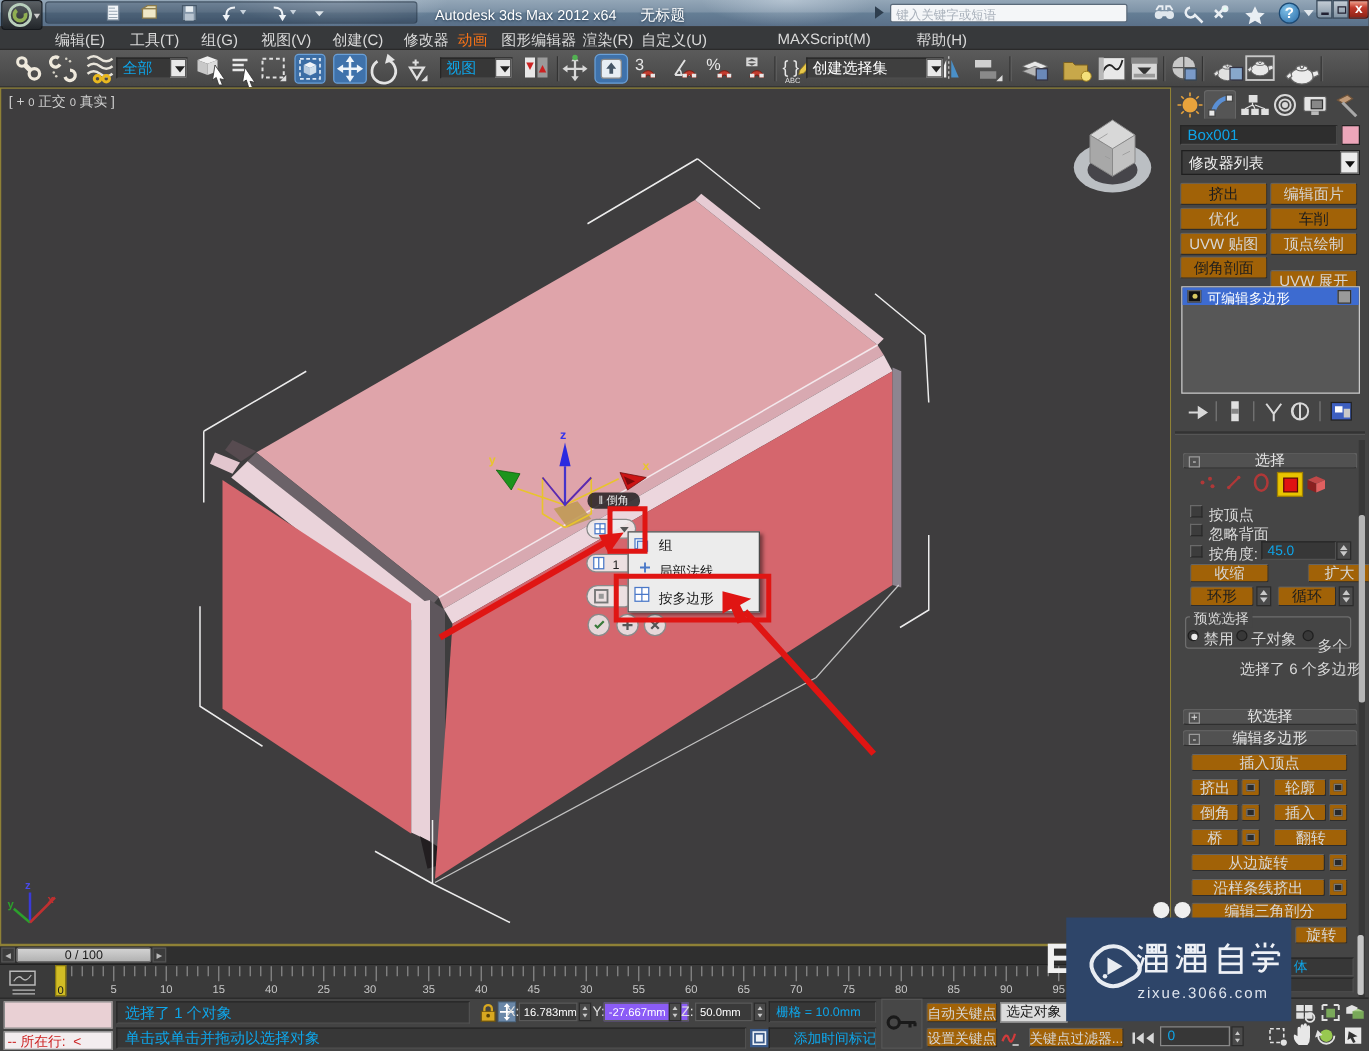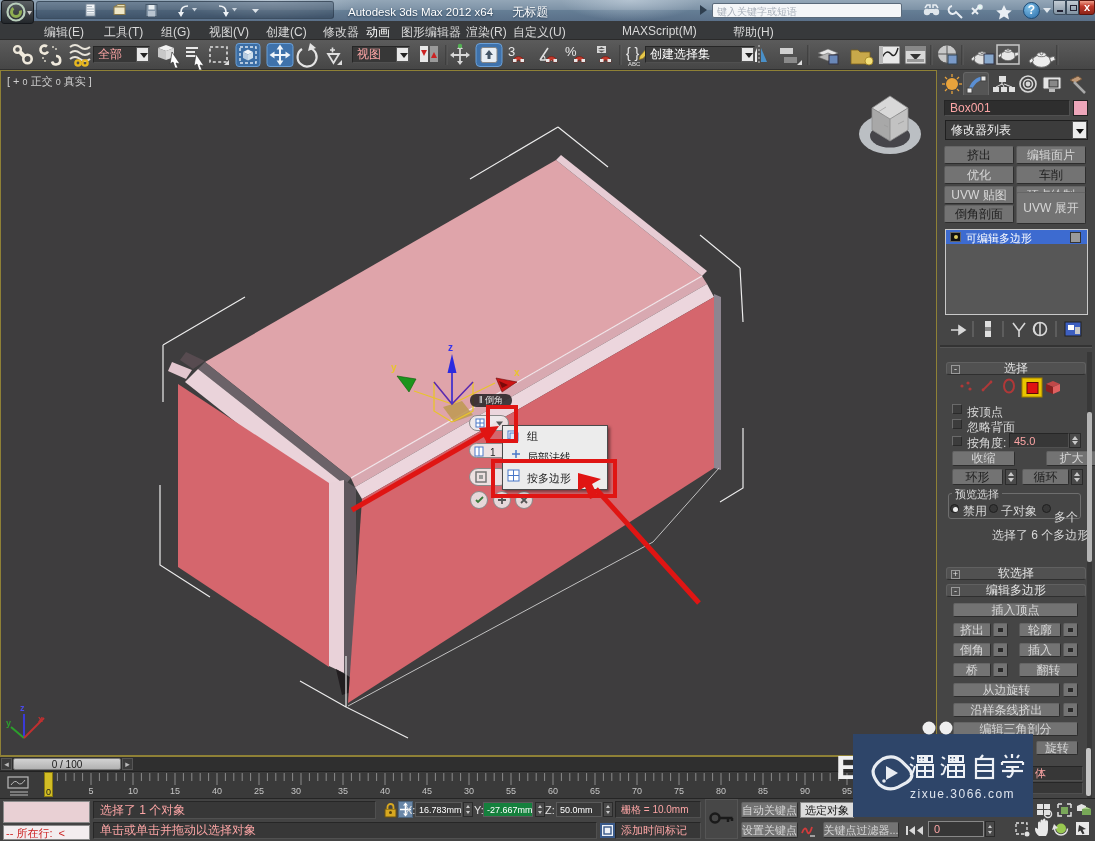--- a/index.html
+++ b/index.html
@@ -1,23 +1,23 @@
 <!DOCTYPE html>
 <html><head><meta charset="utf-8"><style>
 *{margin:0;padding:0;box-sizing:border-box}
 body{width:1095px;height:841px;position:relative;overflow:hidden;
  font-family:"Liberation Sans",sans-serif;background:#434343}
 .ab{position:absolute}
-.btn{position:absolute;background:#737373;border:1px solid #2d2d2d;
+.btn{position:absolute;background:#a16207;border:1px solid #2d2d2d;
  border-top-color:#656565;border-left-color:#5a5a5a;border-radius:2px;
  color:#d6d6d6;font-size:12px;display:flex;align-items:center;justify-content:center;white-space:nowrap;overflow:hidden}
 .btn.dk{color:#1d1d1d}
 .fld{position:absolute;background:#373737;border:1px solid #262626;
  border-bottom-color:#505050;border-right-color:#505050;
- color:#fca5a5;font-size:11px;display:flex;align-items:center;white-space:nowrap;overflow:hidden}
+ color:#0ea5e9;font-size:11px;display:flex;align-items:center;white-space:nowrap;overflow:hidden}
 .spin{position:absolute;background:#4a4a4a;border:1px solid #2b2b2b;display:flex;flex-direction:column;align-items:center;justify-content:space-around;padding:1px 0}
 .spin i{width:0;height:0;border-left:3px solid transparent;border-right:3px solid transparent;display:block}
 .spin .up{border-bottom:4px solid #c9c9c9}
 .spin .dn{border-top:4px solid #c9c9c9}
 .lbl{position:absolute;color:#d8d8d8;font-size:12px;white-space:nowrap}
 .cb{position:absolute;width:10px;height:10px;background:#3c3c3c;border:1px solid #6a6a6a;border-bottom-color:#2a2a2a;border-right-color:#2a2a2a}
 .hdr{position:absolute;background:#515151;border:1px solid #606060;border-bottom-color:#2f2f2f;border-radius:3px;color:#e3e3e3;font-size:12px;display:flex;align-items:center;justify-content:center}
 .hdr .pm{position:absolute;left:4px;top:2px;width:9px;height:9px;border:1px solid #9a9a9a;color:#e0e0e0;font-size:9px;line-height:7px;text-align:center}
 .radio{position:absolute;width:9px;height:9px;border-radius:50%;background:#383838;border:1px solid #1f1f1f}
 .radio.on:after{content:"";position:absolute;left:2px;top:2px;width:5px;height:5px;border-radius:50%;background:#ececec}
@@ -72,21 +72,21 @@
     <div class="ab" style="left:3px;top:4px;width:7px;height:6px;border:1.5px solid #223"></div>
   </div>
 <div class="ab" style="left:1079px;top:0;width:16px;height:15px;background:linear-gradient(180deg,#f0a08c,#c1392b 40%,#8e2418);border:1px solid #5c140c;border-radius:0 0 3px 0;color:#fff;font-size:11px;font-weight:bold;text-align:center;line-height:13px">x</div>
 <div class="ab" style="left:0;top:21px;width:1095px;height:19px;background:#37393b;border-bottom:1px solid #2a2a2a"></div>
 <div class="ab" style="left:44px;top:24px;height:14px;color:#d9d9d9;font-size:12px;white-space:nowrap">编辑(E)</div>
 <div class="ab" style="left:104px;top:24px;height:14px;color:#d9d9d9;font-size:12px;white-space:nowrap">工具(T)</div>
 <div class="ab" style="left:161px;top:24px;height:14px;color:#d9d9d9;font-size:12px;white-space:nowrap">组(G)</div>
 <div class="ab" style="left:209px;top:24px;height:14px;color:#d9d9d9;font-size:12px;white-space:nowrap">视图(V)</div>
 <div class="ab" style="left:266px;top:24px;height:14px;color:#d9d9d9;font-size:12px;white-space:nowrap">创建(C)</div>
 <div class="ab" style="left:323px;top:24px;height:14px;color:#d9d9d9;font-size:12px;white-space:nowrap">修改器</div>
-<div class="ab" style="left:366px;top:24px;height:14px;color:#ffffff;font-size:12px;white-space:nowrap">动画</div>
+<div class="ab" style="left:366px;top:24px;height:14px;color:#f97316;font-size:12px;white-space:nowrap">动画</div>
 <div class="ab" style="left:401px;top:24px;height:14px;color:#d9d9d9;font-size:12px;white-space:nowrap">图形编辑器</div>
 <div class="ab" style="left:466px;top:24px;height:14px;color:#d9d9d9;font-size:12px;white-space:nowrap">渲染(R)</div>
 <div class="ab" style="left:513px;top:24px;height:14px;color:#d9d9d9;font-size:12px;white-space:nowrap">自定义(U)</div>
 <div class="ab" style="left:622px;top:24px;height:14px;color:#d9d9d9;font-size:12px;white-space:nowrap">MAXScript(M)</div>
 <div class="ab" style="left:733px;top:24px;height:14px;color:#d9d9d9;font-size:12px;white-space:nowrap">帮助(H)</div>
 <div class="ab" style="left:0;top:40px;width:1095px;height:30px;background:linear-gradient(180deg,#5b5b5b,#464646);border-bottom:1px solid #303030"></div>
 <svg class="ab" style="left:0;top:40px" width="1095" height="30">
     <g stroke="#efe9dc" fill="none">
       <circle cx="17.5" cy="9.5" r="3.4" stroke-width="2.4"></circle>
       <line x1="20" y1="12" x2="25" y2="17" stroke-width="4"></line>
@@ -418,21 +418,21 @@
 <div class="ab" style="left:1072px;top:121px;width:15px;height:18px;background:#ececec;border:1px solid #555">
     <div class="ab" style="left:3px;top:7px;border-left:4.5px solid transparent;border-right:4.5px solid transparent;border-top:5px solid #111"></div>
   </div>
 <div class="btn dk" style="left:944px;top:146px;width:70px;height:18px">挤出</div>
 <div class="btn" style="left:1016px;top:146px;width:70px;height:18px">编辑面片</div>
 <div class="btn" style="left:944px;top:166px;width:70px;height:18px">优化</div>
 <div class="btn dk" style="left:1016px;top:166px;width:70px;height:18px">车削</div>
 <div class="btn" style="left:944px;top:186px;width:70px;height:18px">UVW 贴图</div>
 <div class="btn" style="left:1016px;top:186px;width:70px;height:18px">顶点绘制</div>
 <div class="btn dk" style="left:944px;top:205px;width:70px;height:18px">倒角剖面</div>
-<div class="btn" style="left:1016px;top:192px;width:70px;height:32px">UVW 展开</div>
+<div class="btn" style="left:1016px;top:216px;width:70px;height:18px">UVW 展开</div>
 <div class="ab" style="left:945px;top:229px;width:143px;height:86px;background:#575757;border:1px solid #c9c9c9"></div>
 <div class="ab" style="left:946px;top:230px;width:141px;height:14px;background:#3d6bd0"></div>
 <div class="ab" style="left:950px;top:232px;width:11px;height:10px;background:#111;border:1px solid #666">
     <div class="ab" style="left:3px;top:2px;width:4px;height:4px;border-radius:50%;background:#d8c860"></div>
   </div>
 <div class="ab" style="left:966px;top:231px;color:#fff;font-size:11px">可编辑多边形</div>
 <div class="ab" style="left:1070px;top:231.5px;width:11px;height:11px;background:#9a9a9a;border:1px solid #333"></div>
 <svg class="ab" style="left:937px;top:318px" width="158" height="22">
     <g stroke="#d8d8d8" stroke-width="1.6" fill="none">
       <path d="M14 12 h8 M22 8 l6 4 -6 4 z" fill="#d8d8d8"></path>
@@ -696,21 +696,21 @@
     <polygon points="7.5,1.5 5,4.5 10,4.5" fill="#fff"></polygon>
     <polygon points="7.5,15.5 5,12.5 10,12.5" fill="#fff"></polygon>
   </svg>
 <div class="ab" style="left:405px;top:804px;color:#e0e0e0;font-size:11px">X:</div>
 <div class="fld" style="left:415px;top:802px;width:47px;height:15px;padding-left:3px;font-size:9px;letter-spacing:0;background:#3a3a3a;border-color:#5a5a5a;color:#fff">16.783mm</div>
 <div class="spin" style="left:463px;top:802px;width:10px;height:15px">
     <i class="up" style="border-left-width:2.5px;border-right-width:2.5px;border-bottom-width:3.5px"></i>
     <i class="dn" style="border-left-width:2.5px;border-right-width:2.5px;border-top-width:3.5px"></i>
   </div>
 <div class="ab" style="left:474px;top:804px;color:#e0e0e0;font-size:11px">Y:</div>
-<div class="fld" style="left:483px;top:802px;width:50px;height:15px;padding-left:3px;font-size:9px;letter-spacing:0;background:#15803d;border-color:#5a5a5a;color:#fff">-27.667mm</div>
+<div class="fld" style="left:483px;top:802px;width:68px;height:15px;padding-left:3px;font-size:9px;letter-spacing:0;background:#8b5cf6;border-color:#5a5a5a;color:#fff">-27.667mm</div>
 <div class="spin" style="left:535px;top:802px;width:10px;height:15px">
     <i class="up" style="border-left-width:2.5px;border-right-width:2.5px;border-bottom-width:3.5px"></i>
     <i class="dn" style="border-left-width:2.5px;border-right-width:2.5px;border-top-width:3.5px"></i>
   </div>
 <div class="ab" style="left:545px;top:804px;color:#e0e0e0;font-size:11px">Z:</div>
 <div class="fld" style="left:556px;top:802px;width:46px;height:15px;padding-left:3px;font-size:9px;letter-spacing:0;background:#3a3a3a;border-color:#5a5a5a;color:#fff">50.0mm</div>
 <div class="spin" style="left:603px;top:802px;width:10px;height:15px">
     <i class="up" style="border-left-width:2.5px;border-right-width:2.5px;border-bottom-width:3.5px"></i>
     <i class="dn" style="border-left-width:2.5px;border-right-width:2.5px;border-top-width:3.5px"></i>
   </div>
@@ -721,21 +721,21 @@
     <path d="M11.5 8 h13 M20 8 v4 M24 8 v3" stroke="#1a1a1a" stroke-width="2.5"></path>
   </svg>
 <div class="btn" style="left:741px;top:802px;width:57px;height:16px;font-size:11px">自动关键点</div>
 <div class="ab" style="left:800px;top:802px;width:54px;height:16px;background:#dcdcdc;border:1px solid #888;color:#111;font-size:11px;text-align:center;line-height:15px">选定对象</div>
 <div class="fld" style="left:93px;top:822px;width:504px;height:17px;padding-left:6px;font-size:12px">单击或单击并拖动以选择对象</div>
 <svg class="ab" style="left:600px;top:823px" width="15" height="15">
     <rect x="0" y="0" width="15" height="15" fill="#3a5a8a"></rect>
     <rect x="2" y="2" width="11" height="11" fill="#eef2f8"></rect>
     <rect x="4" y="4" width="7" height="7" fill="none" stroke="#3a5a8a" stroke-width="1.4"></rect>
   </svg>
-<div class="fld" style="left:615px;top:822px;width:86px;height:17px;padding-left:5px;font-size:11px">添加时间标记</div>
+<div class="fld" style="left:615px;top:822px;width:86px;height:17px;padding-left:19px;font-size:11px">添加时间标记</div>
 <div class="btn" style="left:741px;top:822px;width:57px;height:16px;font-size:11px">设置关键点</div>
 <svg class="ab" style="left:800px;top:823px" width="17" height="16">
     <path d="M2 10 q3 -8 5 -2 q2 6 5 -4" stroke="#d23b3b" stroke-width="1.8" fill="none"></path>
     <path d="M10 13 h5" stroke="#ddd" stroke-width="1.2"></path>
   </svg>
 <div class="btn" style="left:823px;top:822px;width:76px;height:16px;font-size:11px">关键点过滤器...</div>
 <svg class="ab" style="left:905px;top:824px" width="20" height="13">
     <g fill="#d8d8d8">
       <rect x="1" y="2" width="2" height="9"></rect>
       <polygon points="10,2 10,11 4,6.5"></polygon>

